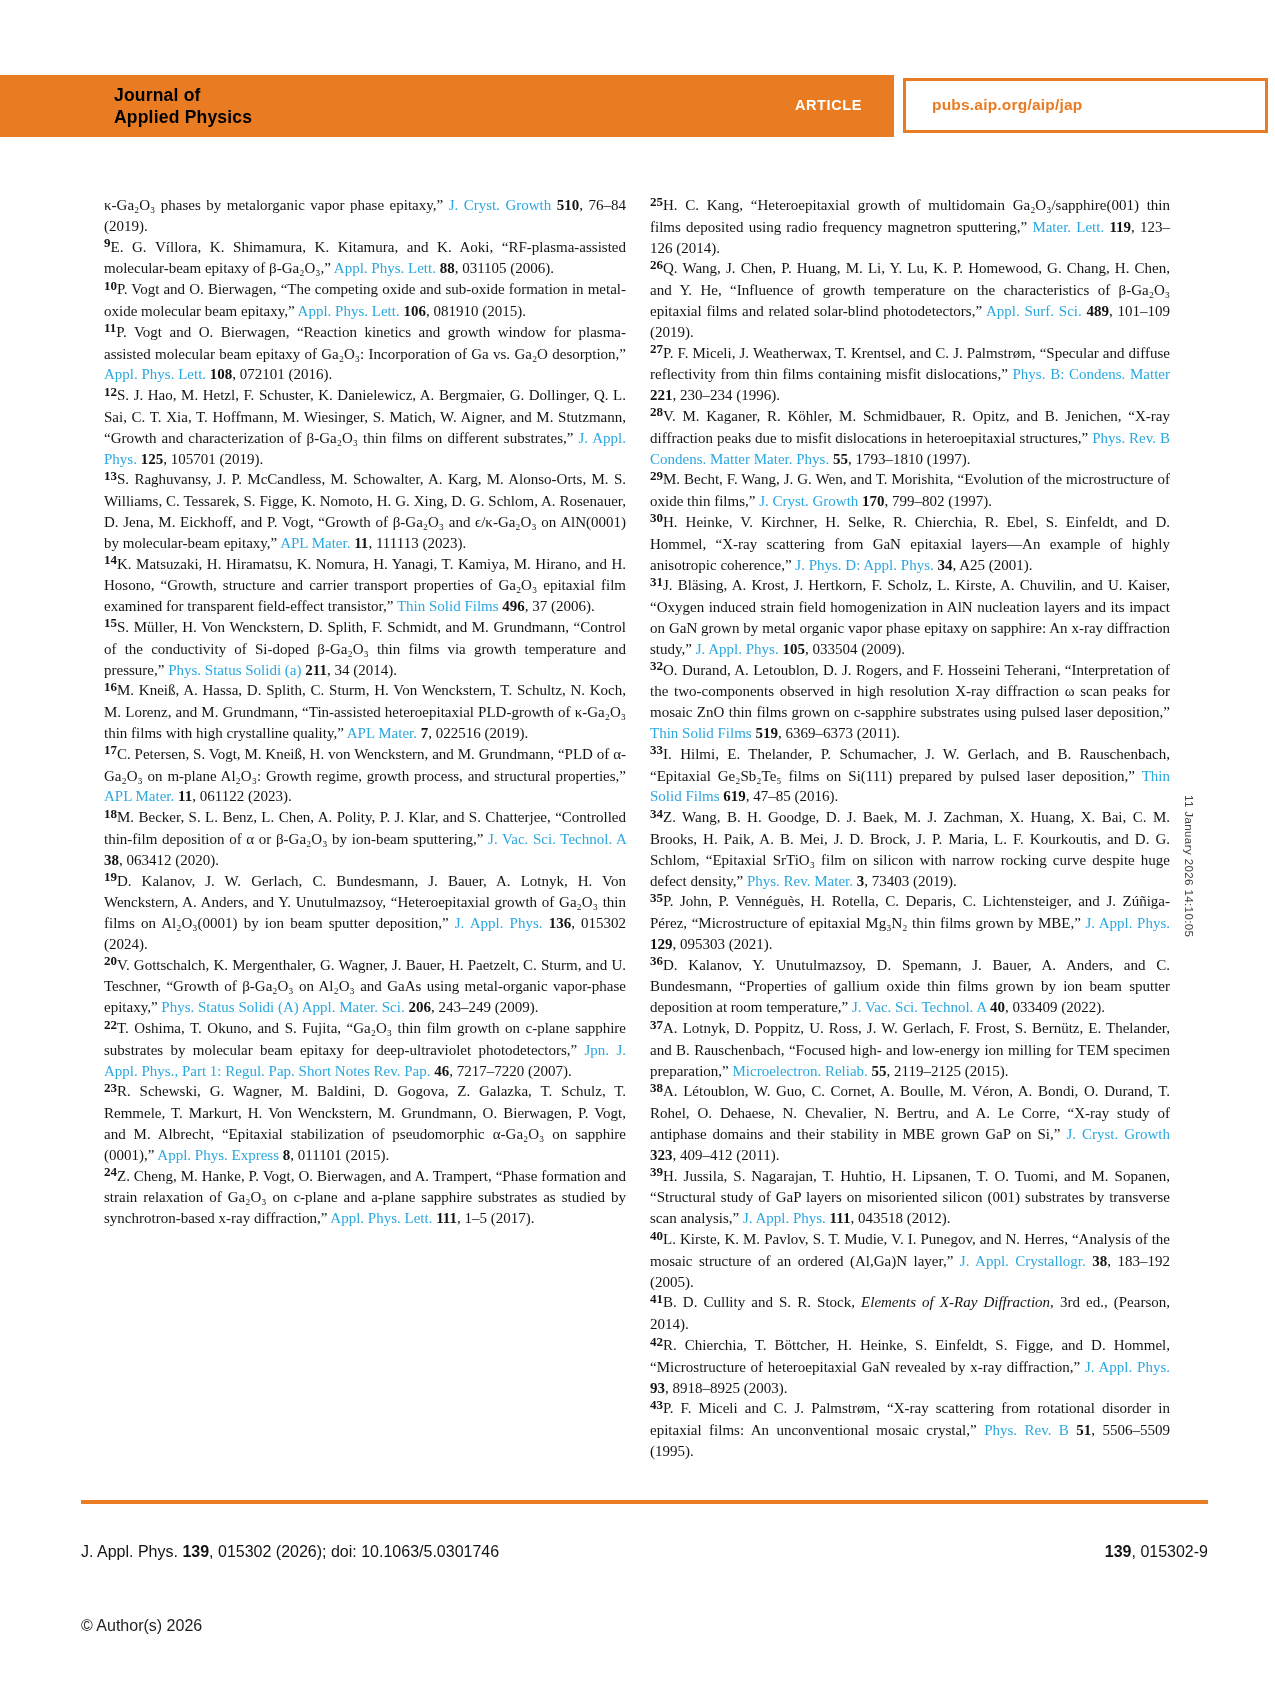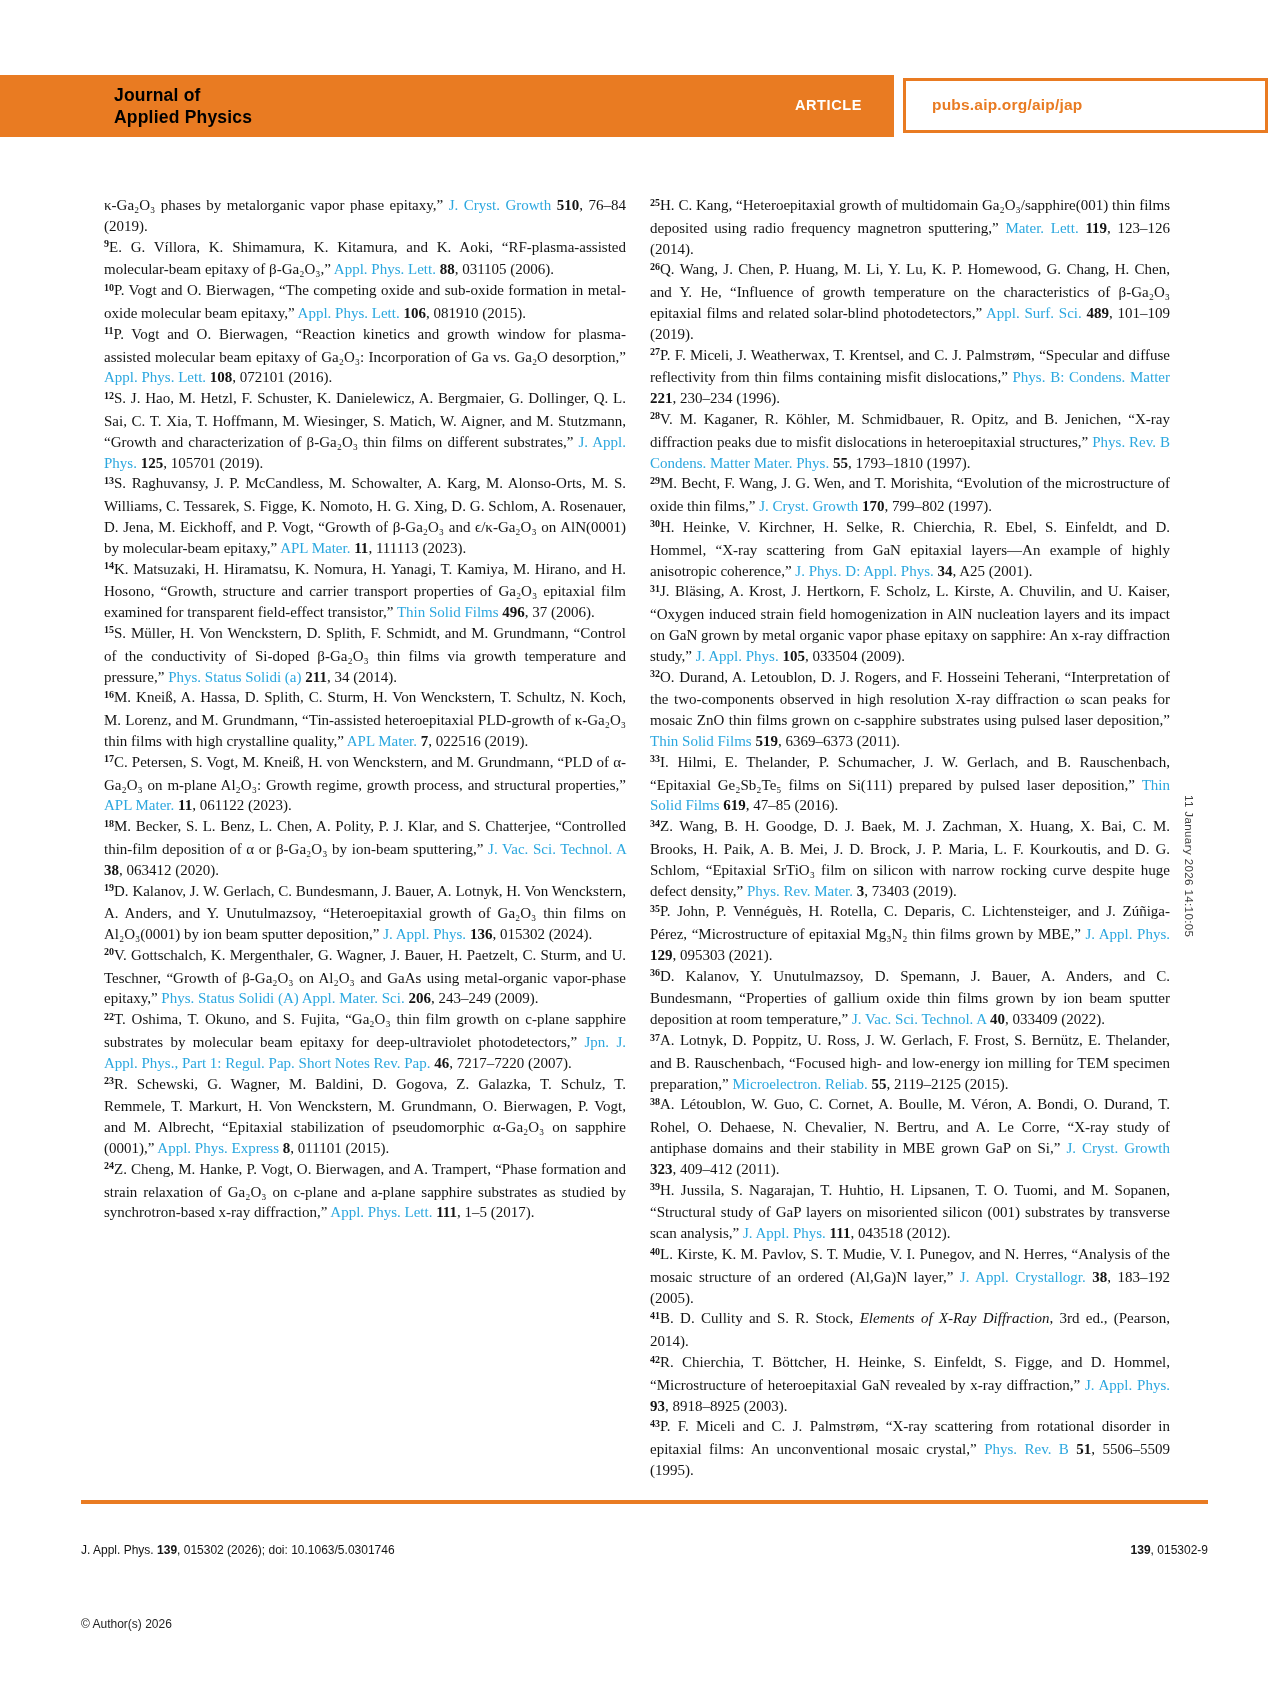--- a/index.html
+++ b/index.html
@@ -45,39 +45,39 @@
   p.reference{
     margin:0;padding:0;
     font-size:15px;line-height:20.8px;text-align:justify;
     -webkit-hyphens:auto;hyphens:auto;
   }
   .seg-n{color:var(--ink);}
   .seg-l{color:var(--link);}
   .seg-b{font-weight:bold;color:var(--ink);}
   .seg-i{font-style:italic;color:var(--ink);}
   .seg-sup{
-    font-weight:bold;font-size:10px;color:var(--ink);
+    font-weight:bold;font-size:13px;color:var(--ink);
     position:relative;top:-4.5px;letter-spacing:0;
   }
 
   
   .datestamp{
     position:absolute;left:1183px;top:795px;
     writing-mode:vertical-rl;
     font-family:"Liberation Sans",sans-serif;font-size:11.5px;color:#3c3c3c;
     letter-spacing:0.4px;white-space:nowrap;
   }
 
   
   .footer-rule{
     position:absolute;left:81px;top:1500px;width:1127px;height:4px;
     background:var(--accent);
   }
   .footer-text{
-    font-family:"Liberation Sans",sans-serif;font-size:12px;color:#1e1e1e;
+    font-family:"Liberation Sans",sans-serif;font-size:16px;color:#1e1e1e;
   }
   .footer-citation{position:absolute;left:81px;top:1543px;}
   .footer-pageref{position:absolute;right:67px;top:1543px;}
   .footer-copyright{position:absolute;left:81px;top:1573px;margin-top:44px;}
 </style>
 </head>
 <body>
 
 <div class="page">
 

